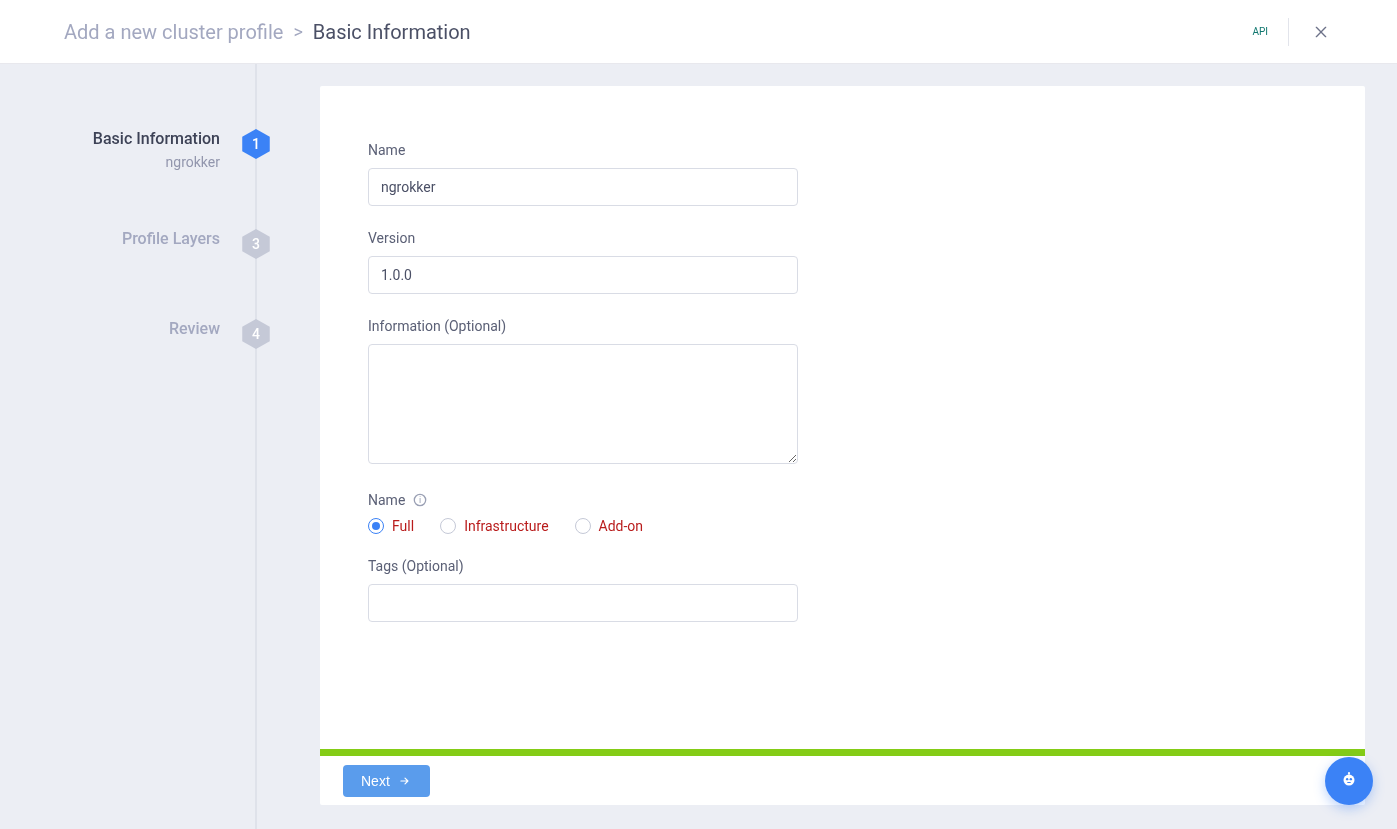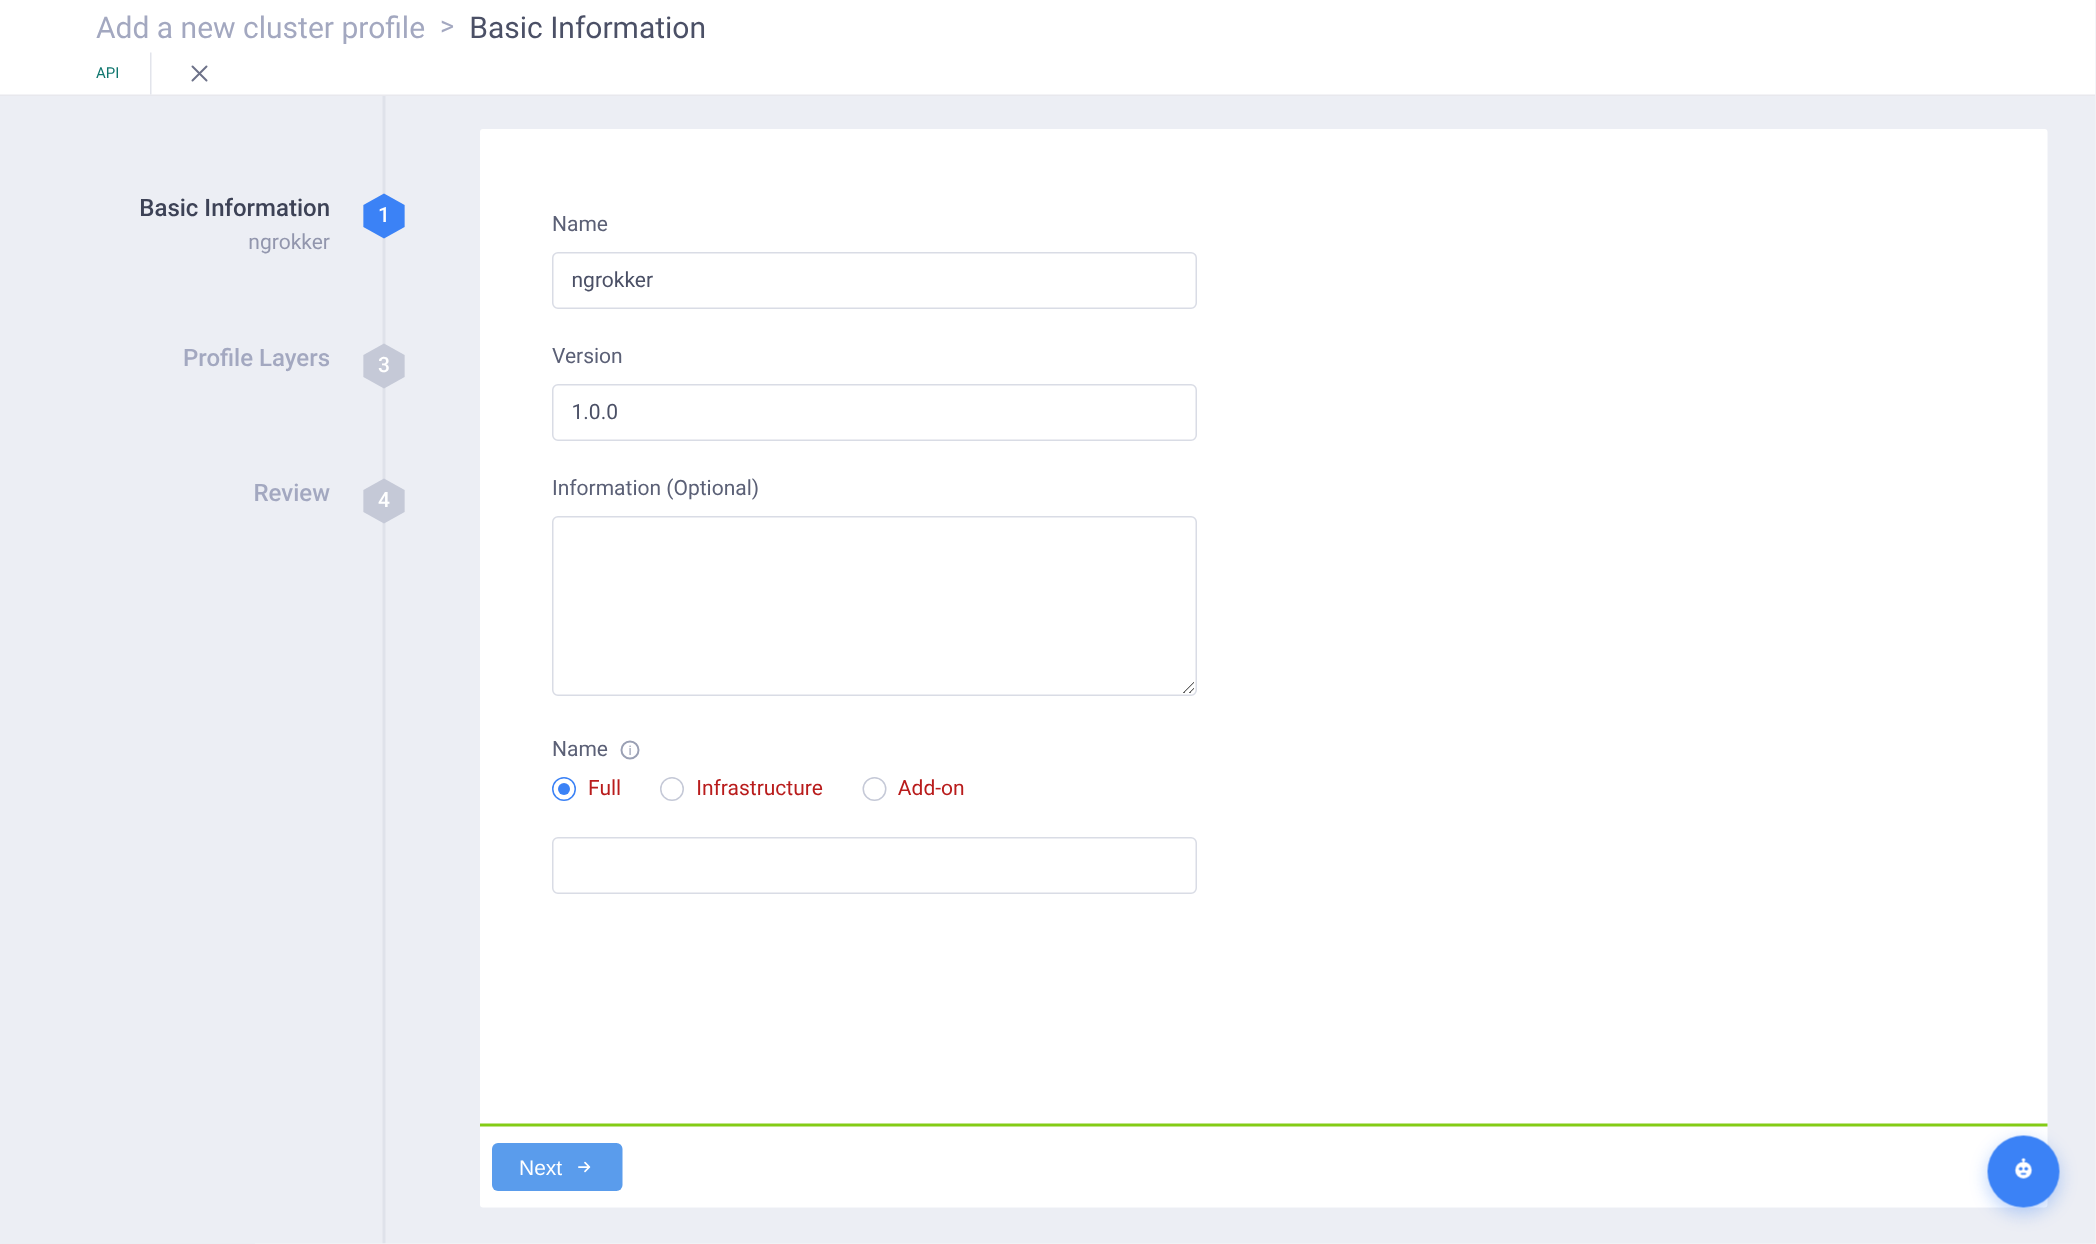--- a/index.html
+++ b/index.html
@@ -9,23 +9,23 @@
     font-family: -apple-system, BlinkMacSystemFont, "Segoe UI", Roboto, "Helvetica Neue", Arial, sans-serif;
     color: #555a6e;
     background: #eceef4;
   }
 
   
   .header {
     height: 64px;
     background: #ffffff;
     display: flex;
+    align-items: center;
     padding: 0 64px;
     border-bottom: 1px solid #e8e8ed;
-    flex-direction: column;
   }
   .breadcrumb {
     display: flex;
     align-items: center;
     gap: 10px;
     font-size: 20px;
     flex: 1;
   }
   .crumb-light { color: #a3a8c0; font-weight: 400; }
   .crumb-sep   { color: #a3a8c0; font-weight: 400; font-size: 18px; }
@@ -137,22 +137,22 @@
     border:1.5px solid #c5c9d7; display:flex; align-items:center; justify-content:center;
   }
   .radio.selected .radio-circle { border-color:#3b82f6; }
   .radio.selected .radio-circle::after {
     content:""; width:8px; height:8px; border-radius:50%; background:#3b82f6;
   }
 
   
   .card-footer {
     height: 56px;
-    border-top: 2px solid #84cc16;
-    display:flex; align-items:center; padding: 0 8px;
+    border-top: 7px solid #84cc16;
+    display:flex; align-items:center; padding: 0 23px;
   }
   .next-btn {
     background:#5a9cec;
     color:#fff;
     border:none;
     border-radius:4px;
     padding: 8px 18px;
     font-size:14px;
     display:flex; align-items:center; gap:8px;
     cursor:pointer;
@@ -272,20 +272,21 @@
               <span>Infrastructure</span>
             </div>
             <div class="radio">
               <div class="radio-circle"></div>
               <span>Add-on</span>
             </div>
           </div>
         </div>
 
         <div class="field">
+          <div class="label">Tags (Optional)</div>
           <input class="text-input" type="text" value="" style="">
         </div>
 
       </div>
 
       <div class="card-footer">
         <button class="next-btn">
           <span>Next</span>
           <svg viewBox="0 0 24 24">
             <path d="M5 12 H17 M12 7 L17 12 L12 17" stroke="#fff" stroke-width="2" fill="none" stroke-linecap="round" stroke-linejoin="round"></path>

